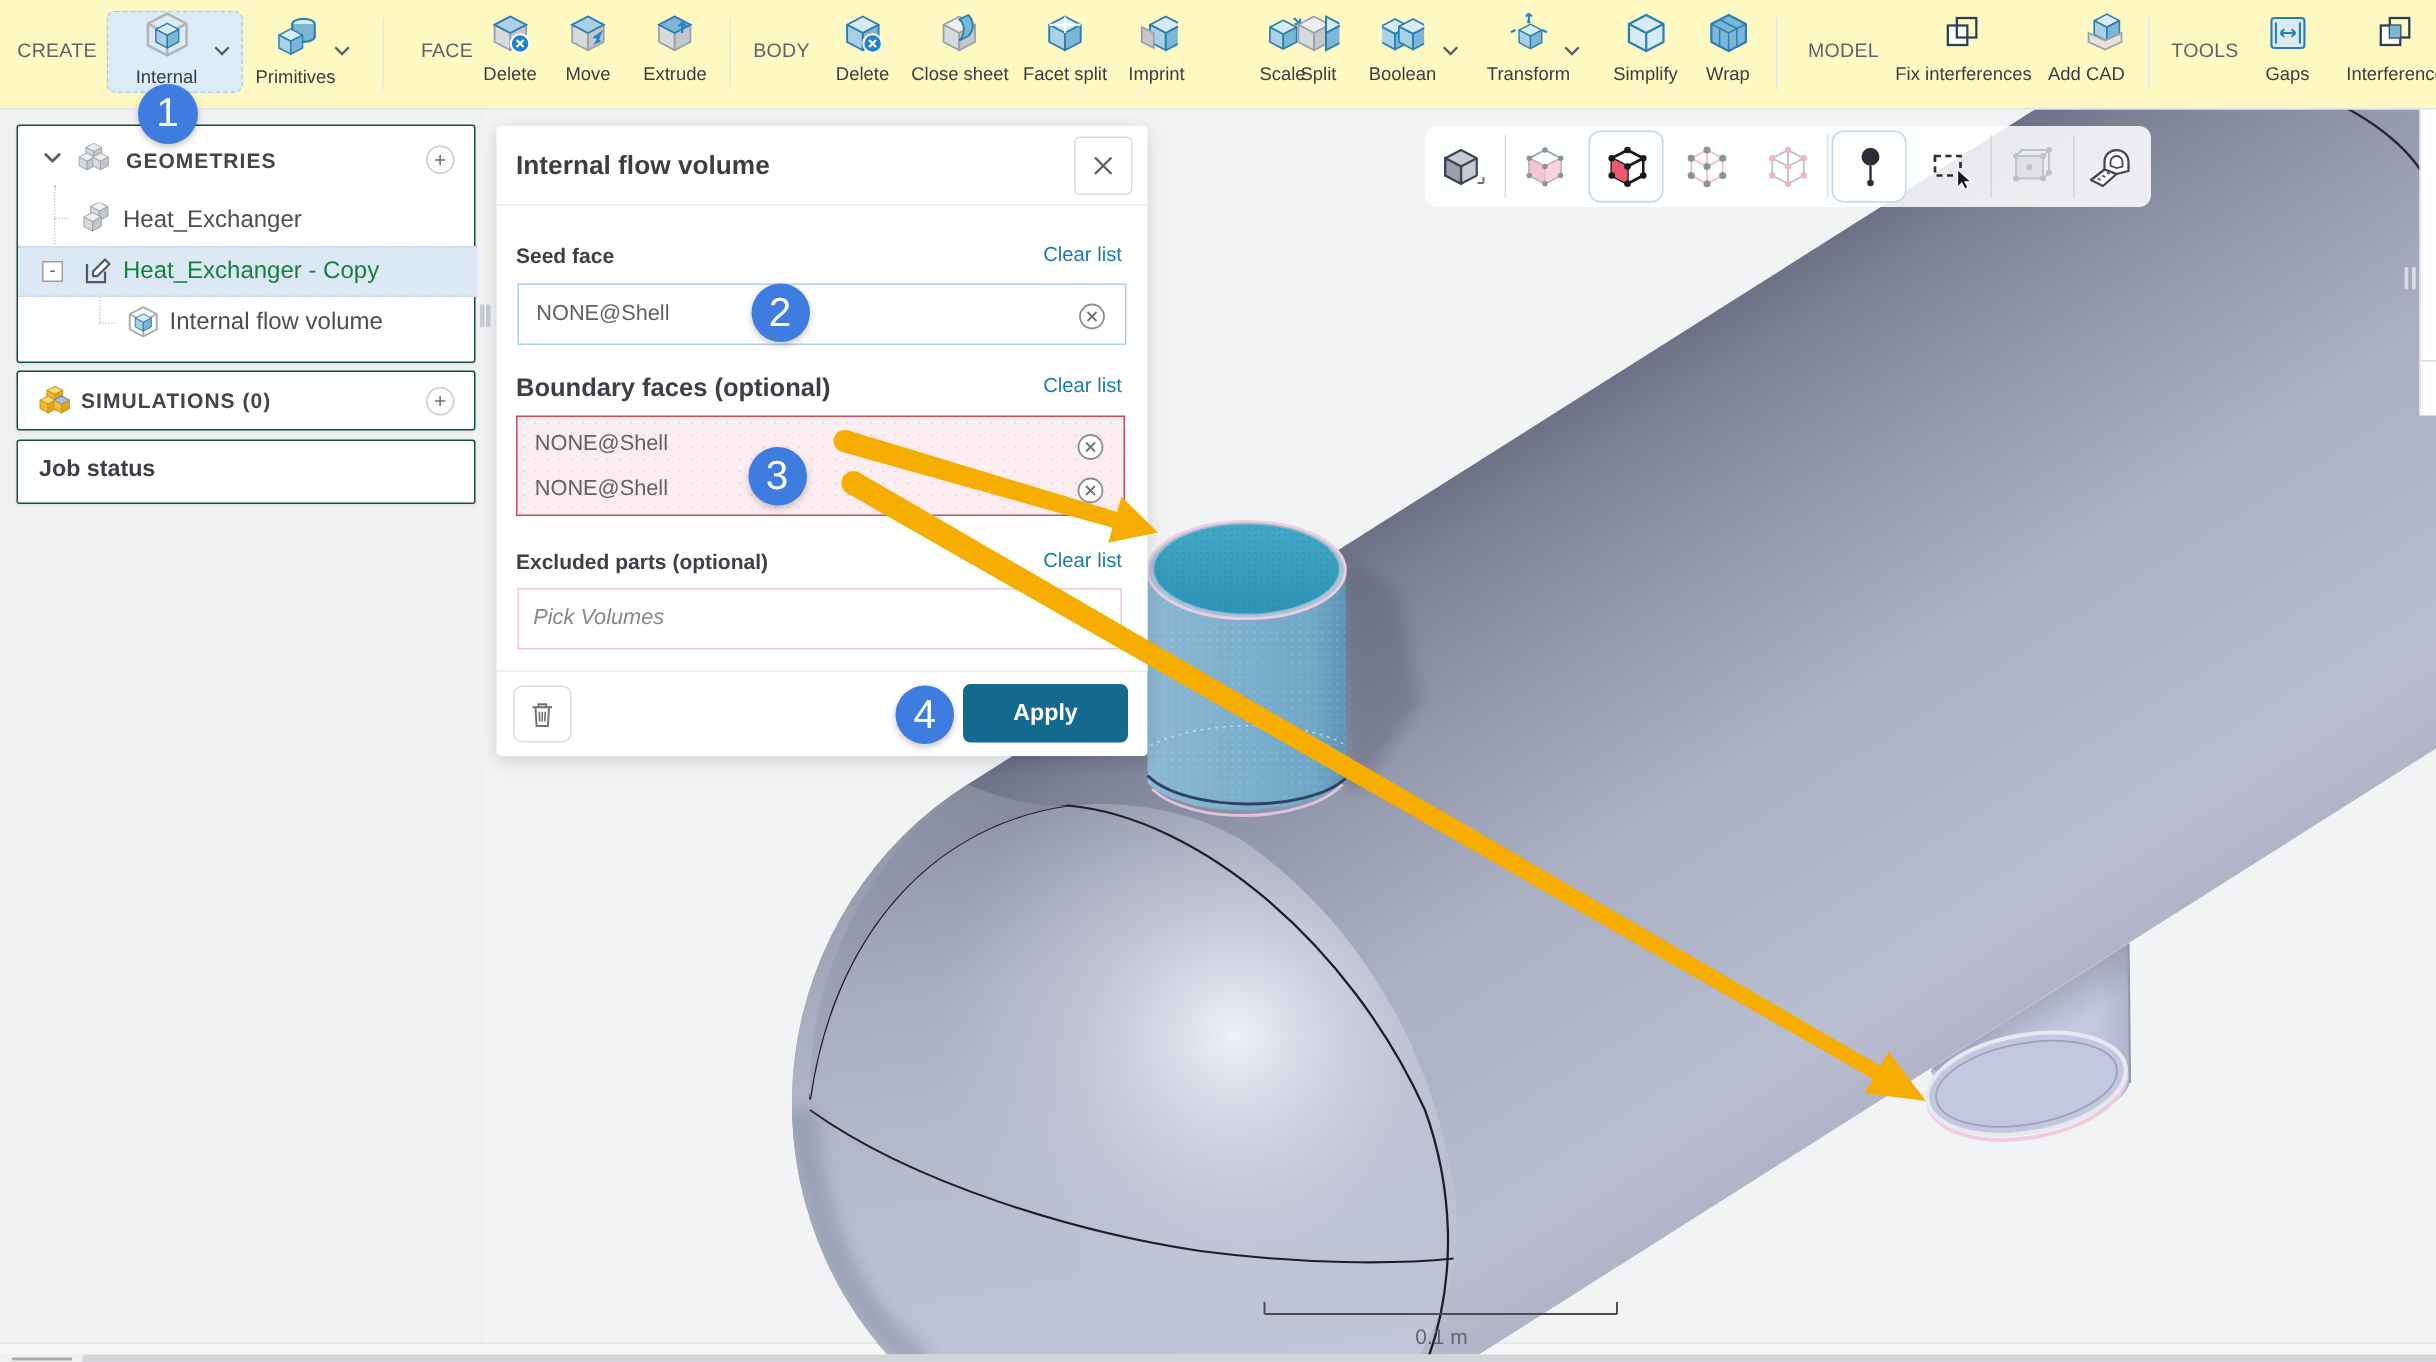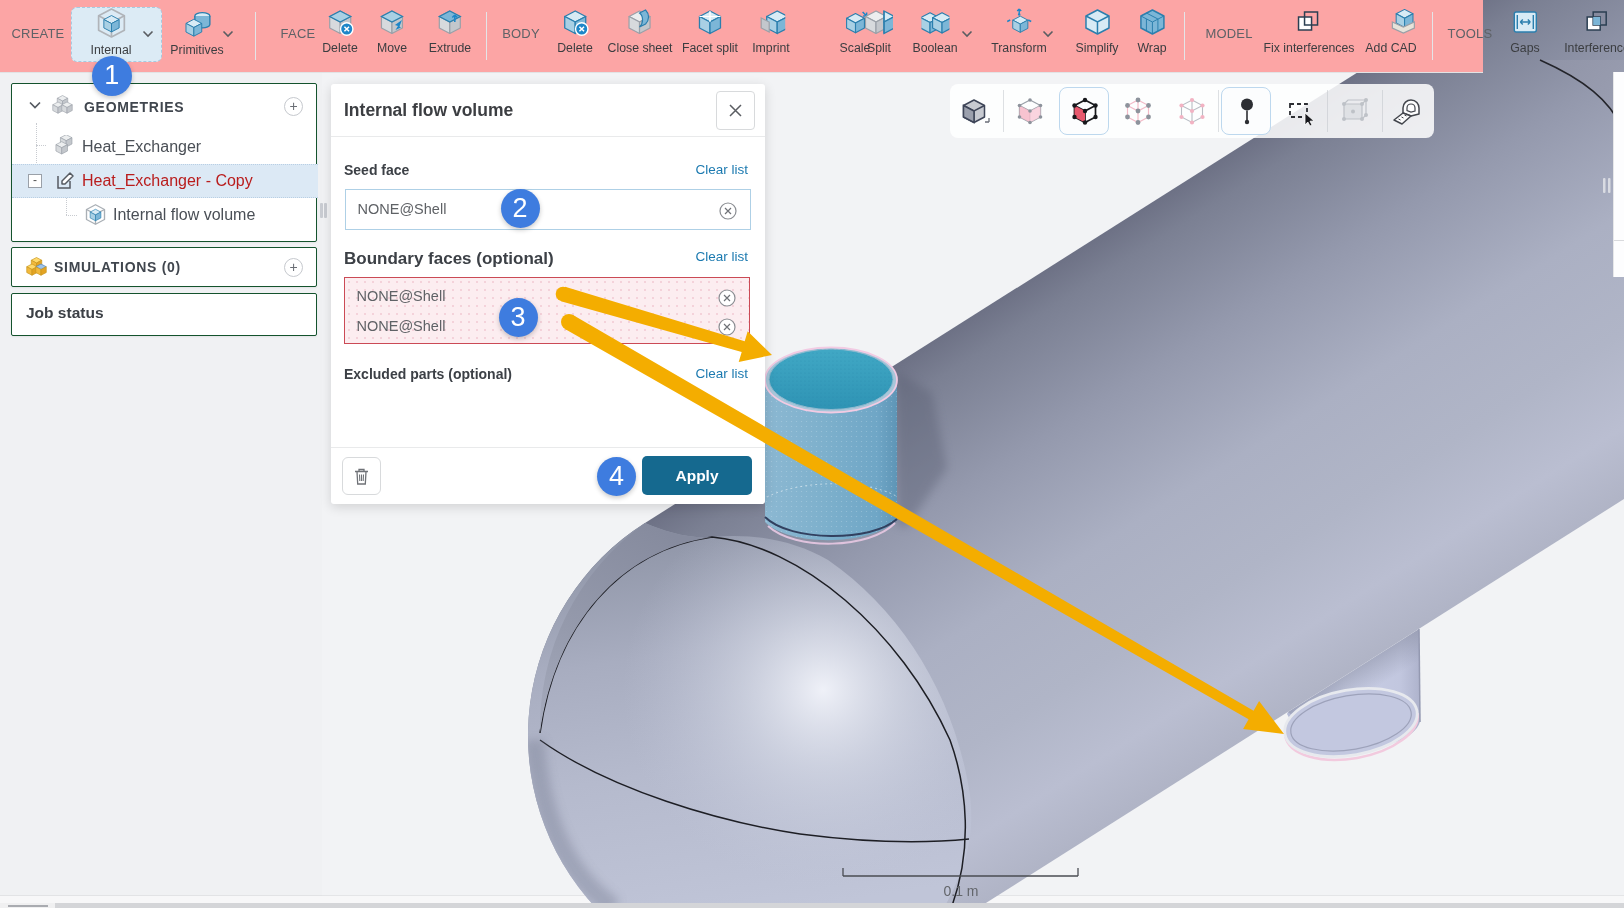--- a/index.html
+++ b/index.html
@@ -1,20 +1,20 @@
 <!DOCTYPE html>
 <html><head>
 <meta charset="utf-8">
 <style>
   html,body{margin:0;padding:0;}
   body{font-family:"Liberation Sans",sans-serif;}
   #page{position:relative;width:1624px;height:908px;background:#f0f1f3;overflow:hidden;}
   .abs{position:absolute;}
   
-  #topbar{position:absolute;left:0;top:0;width:1483px;height:72px;background:#fca5a5;border-bottom:1px solid #e2e3e5;z-index:10;}
+  #topbar{position:absolute;left:0;top:0;width:1624px;height:72px;background:#fef9c3;border-bottom:1px solid #e2e3e5;z-index:10;}
   .grplabel{position:absolute;top:26px;font-size:13px;color:#5f6267;letter-spacing:0.2px;transform:translateX(-50%);}
   .tbitem{position:absolute;top:8px;transform:translateX(-50%);text-align:center;}
   .tbitem .lbl{font-size:12.3px;color:#3b3d40;margin-top:1px;white-space:nowrap;}
   .tbsep{position:absolute;top:12px;width:1px;height:48px;background:#e4e5e8;}
   .chev{position:absolute;top:30px;}
   #internalbtn{position:absolute;left:71px;top:7px;width:91px;height:55px;background:#dcebf5;border:1px dashed #a5cbe2;border-radius:6px;box-sizing:border-box;}
   
   .panel{position:absolute;left:11px;width:306px;background:#fff;border-radius:2px;border:1px solid #14532d;box-sizing:border-box;box-shadow:0 1px 2px rgba(0,0,0,0.06);}
   
   #dialog{position:absolute;left:331px;top:84px;width:434px;height:420px;background:#fff;border-radius:3px;box-shadow:0 3px 12px rgba(0,0,0,0.14);z-index:12;}
@@ -304,21 +304,21 @@
           </g>
       </svg>
       <div style="position:absolute;left:70px;top:54px;font-size:16px;color:#4a4f56;">Heat_Exchanger</div>
 
       <div style="position:absolute;left:0;top:80px;width:306px;height:34px;background:#dce9f5;border-top:1px dotted #b9cfe4;border-bottom:1px dotted #b9cfe4;box-sizing:border-box;"></div>
       <div style="position:absolute;left:16px;top:90px;width:14px;height:14px;background:#fff;border:1px solid #9aa0a8;box-sizing:border-box;font-size:12px;line-height:11px;text-align:center;color:#555;">-</div>
       <svg style="position:absolute;left:44px;top:87px;" width="19" height="19" viewBox="0 0 19 19">
         <path d="M2,5 L2,17 L14,17 L14,10" fill="none" stroke="#555a61" stroke-width="1.5"></path>
         <path d="M6,13 L6,10 L14,2 L17,5 L9,13 Z" fill="#ffffff" stroke="#555a61" stroke-width="1.5" stroke-linejoin="round"></path>
       </svg>
-      <div style="position:absolute;left:70px;top:88px;font-size:16px;color:#b91c1c;">Heat_Exchanger - Copy</div>
+      <div style="position:absolute;left:70px;top:88px;font-size:16px;color:#15803d;">Heat_Exchanger - Copy</div>
 
       <div style="position:absolute;left:54px;top:114px;width:1px;height:17px;border-left:1px dotted #c8cbd0;"></div>
       <div style="position:absolute;left:54px;top:131px;width:11px;height:1px;border-top:1px dotted #c8cbd0;"></div>
       <svg style="position:absolute;left:73px;top:120px;" width="21" height="21" viewBox="0 0 28 28">
         <path d="M14,1 L26,7.3 L26,20.7 L14,27 L2,20.7 L2,7.3 Z" fill="none" stroke="#aab0b6" stroke-width="1.8" stroke-linejoin="round"></path>
         <path d="M2,7.3 L14,13.5 L26,7.3 M14,13.5 L14,27" fill="none" stroke="#aab0b6" stroke-width="1.8"></path>
         <g transform="translate(4.5,5) scale(0.68)">
             <use href="#cubeB"></use>
           </g>
       </svg>
@@ -381,20 +381,23 @@
           <path d="M6,6 L12,12 M12,6 L6,12" stroke="#6f7277" stroke-width="1.2"></path>
         </svg>
       <div style="position:absolute;left:12px;top:40px;font-size:14.5px;color:#5f6266;">NONE@Shell</div>
       <svg style="position:absolute;right:13px;top:40px;" width="18" height="18" viewBox="0 0 18 18">
           <circle cx="9" cy="9" r="8" fill="#fff" stroke="#8a8d92" stroke-width="1.2"></circle>
           <path d="M6,6 L12,12 M12,6 L6,12" stroke="#6f7277" stroke-width="1.2"></path>
         </svg>
     </div>
     <div style="position:absolute;left:13px;top:282px;font-size:14px;font-weight:bold;color:#3c4046;">Excluded parts (optional)</div>
     <div style="position:absolute;right:17px;top:282px;font-size:13.5px;color:#1c7ab0;">Clear list</div>
+    <div style="position:absolute;left:13.5px;top:308px;width:403px;height:41px;border:1px solid #efc8cc;box-sizing:border-box;">
+      <div style="position:absolute;left:10px;top:11px;font-size:14.5px;font-style:italic;color:#85878c;">Pick Volumes</div>
+    </div>
     <div style="position:absolute;left:0;top:363px;width:434px;height:1px;background:#e9eaeb;"></div>
     <div style="position:absolute;left:11px;top:373px;width:39px;height:38px;border:1px solid #d8dadc;border-radius:6px;box-sizing:border-box;">
       <svg style="position:absolute;left:11px;top:10px;" width="15" height="17" viewBox="0 0 15 17">
         <path d="M1,3.5 L14,3.5 M5,3.5 L5,1.5 L10,1.5 L10,3.5 M3,3.5 L3.7,16 L11.3,16 L12,3.5" fill="none" stroke="#6f7277" stroke-width="1.3"></path>
         <path d="M5.5,6.5 L5.8,13 M7.5,6.5 L7.5,13 M9.5,6.5 L9.2,13" stroke="#6f7277" stroke-width="1.1"></path>
       </svg>
     </div>
     <div style="position:absolute;left:311px;top:372px;width:110px;height:39px;background:#15698f;border-radius:5px;color:#fff;font-size:15.5px;font-weight:bold;text-align:center;line-height:39px;">Apply</div>
   </div>
 

